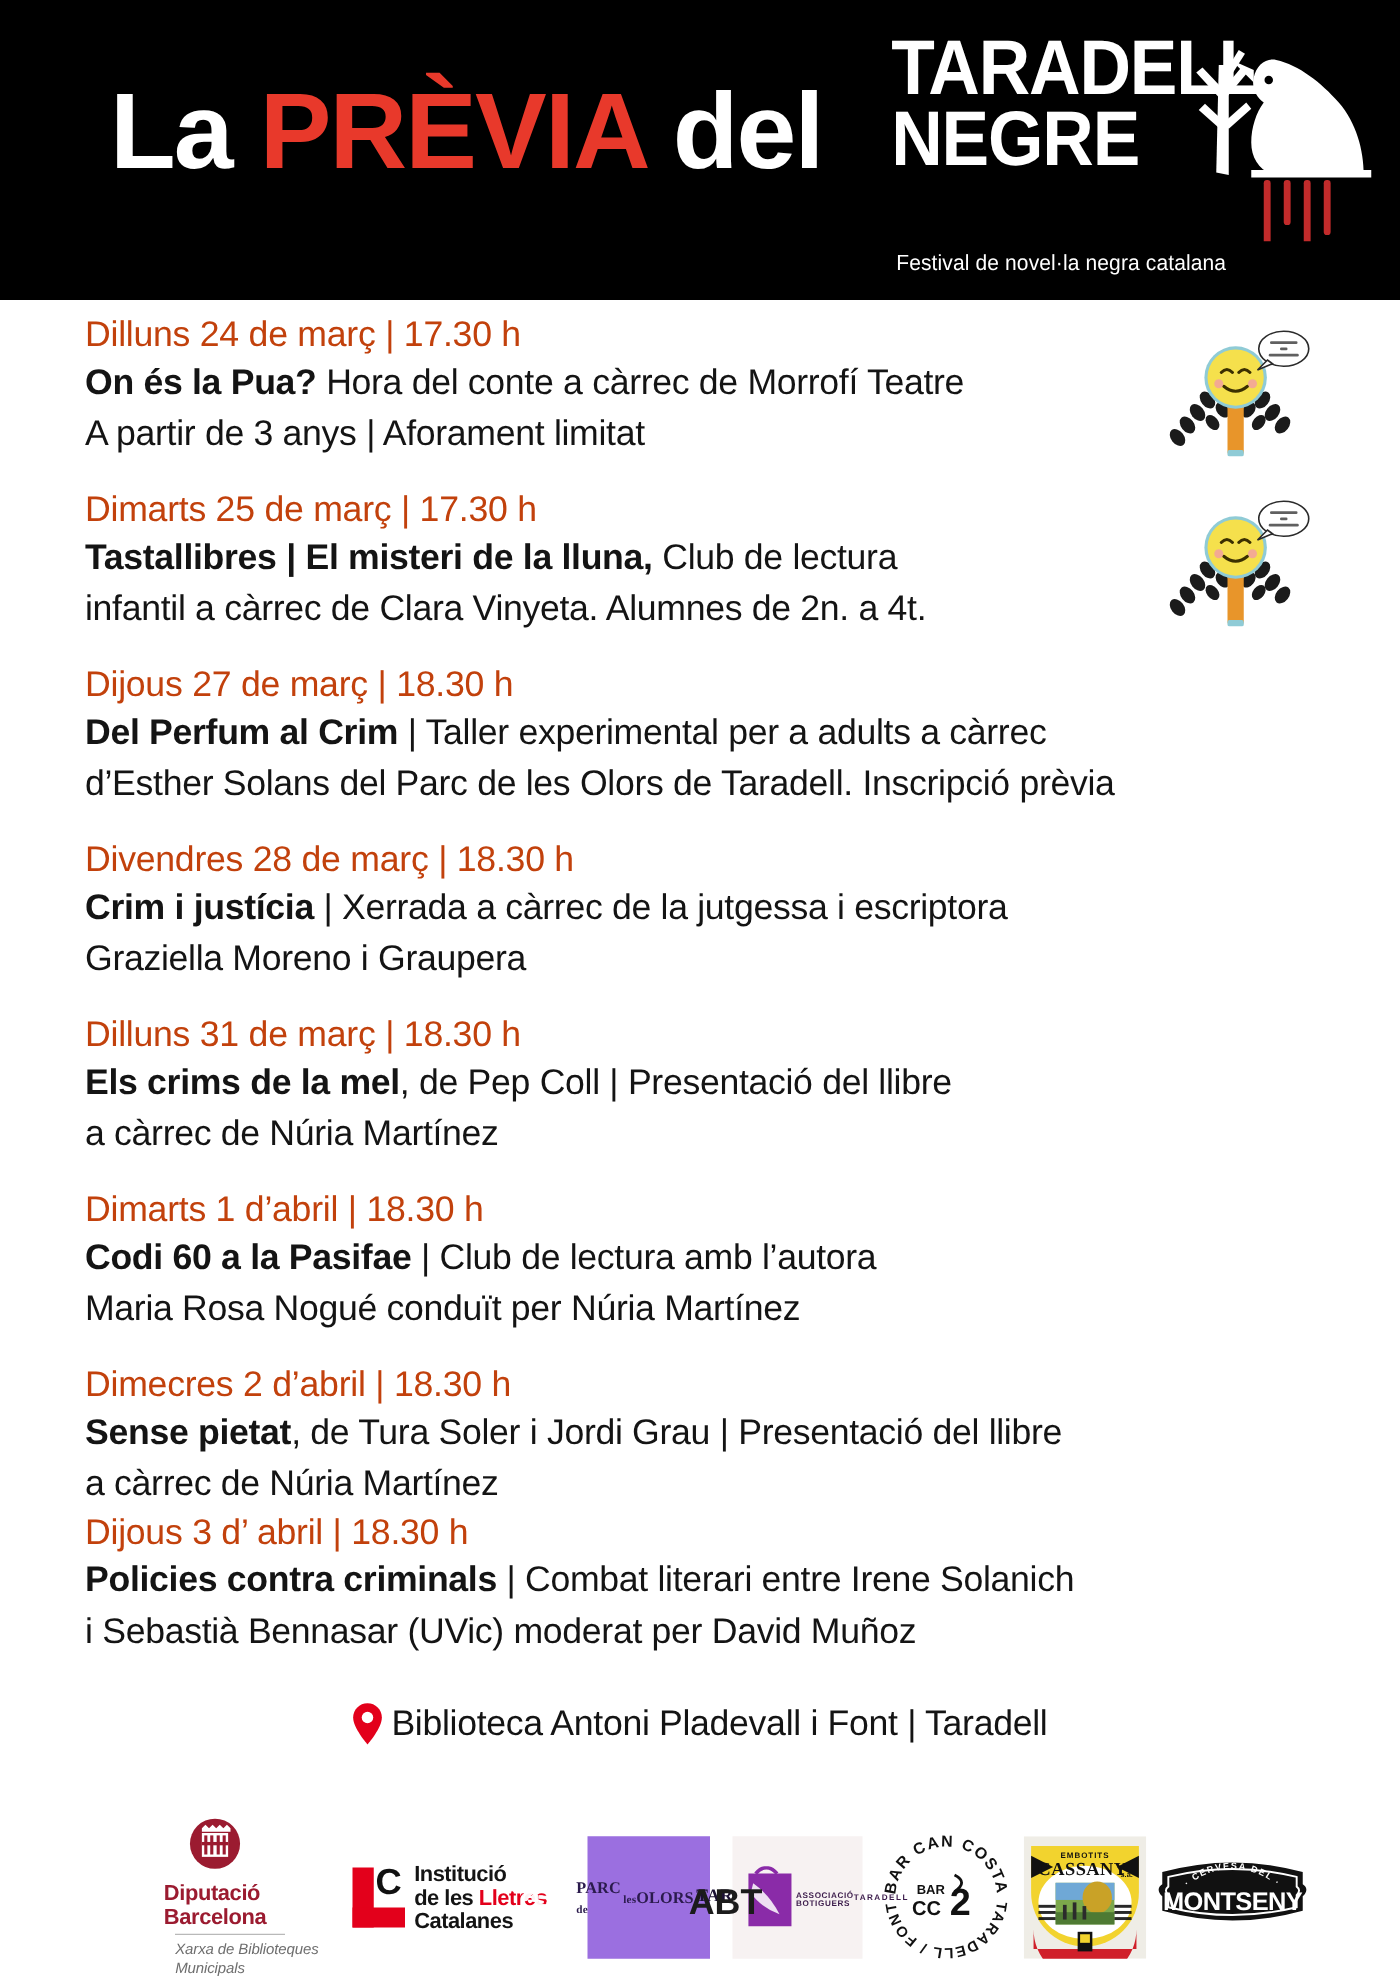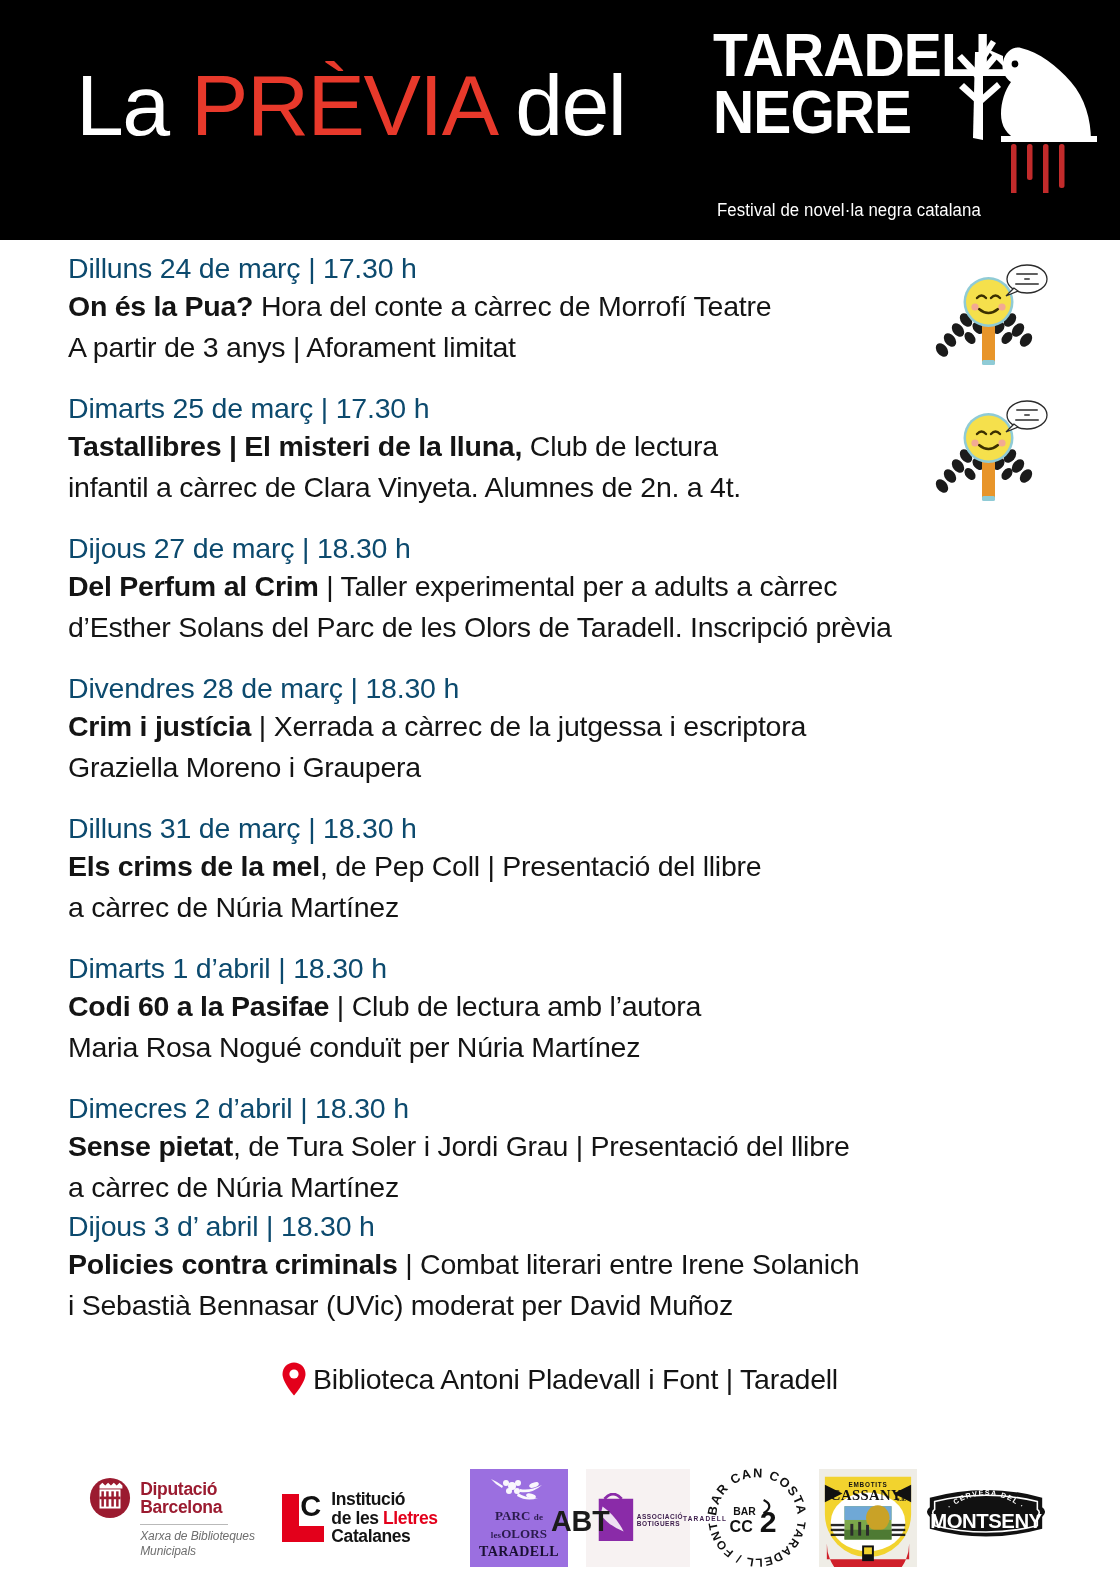--- a/index.html
+++ b/index.html
@@ -22,24 +22,24 @@
     position: absolute;
     left: 0;
     top: 0;
     width: 1120px;
     height: 240px;
     background: #000000;
     overflow: hidden;
   }
   .header-title {
     position: absolute;
-    left: 76px;
+    left: 88px;
     top: 62px;
     font-size: 86px;
-    font-weight: 400;
+    font-weight: 700;
     letter-spacing: -1.5px;
     line-height: 1;
     white-space: nowrap;
   }
   .title-white { color: #ffffff; }
   .title-red   { color: #E8392B; }
 
   
   .fest-logo {
     position: absolute;
@@ -89,21 +89,21 @@
     position: absolute;
     left: 0;
     top: 240px;
     width: 1120px;
   }
   .event {
     position: relative;
     padding: 0 0 0 68px;
   }
   .event-date {
-    color: #0c4a6e;
+    color: #c2410c;
     font-size: 28.5px;
     font-weight: 400;
     line-height: 1.28;
     letter-spacing: -0.2px;
     white-space: nowrap;
   }
   .event-desc {
     color: #141414;
     font-size: 28.5px;
     font-weight: 400;
@@ -153,21 +153,21 @@
   }
   .sponsor {
     display: flex;
     align-items: center;
     justify-content: center;
     height: 118px;
   }
 
   
   .dip { width: 176px; padding-left: 16px; }
-  .dip-row { display: flex; align-items: center; gap: 9px; }
+  .dip-row { display: flex; align-items: center; gap: 9px; flex-direction: column; }
   .dip-txt { line-height: 1.05; }
   .dip-t1 { color: #9B1B30; font-size: 17.5px; font-weight: 700; letter-spacing: -0.3px; }
   .dip-rule { width: 88px; height: 1.2px; background: #b9b9b9; margin: 5px 0 4px 0; }
   .dip-sub { color: #6e6e6e; font-size: 12px; font-style: italic; line-height: 1.22; letter-spacing: -0.1px; }
 
   
   .ilc { width: 200px; }
   .ilc-row { display: flex; align-items: center; gap: 7px; }
   .ilc-L { position: relative; width: 42px; height: 48px; }
   .ilc-L::before {
@@ -181,21 +181,21 @@
   .ilc-c {
     position: absolute; left: 18px; top: -2px;
     font-size: 29px; font-weight: 700; color: #111; line-height: 1;
   }
   .ilc-txt { line-height: 1.06; font-size: 17.5px; font-weight: 700; letter-spacing: -0.4px; color: #141414; }
   .ilc-txt .r { color: #E3001B; }
 
   
   .olors {
     width: 98px; height: 98px; background: #9B6FE0;
-    display: flex; flex-direction: column;
+    display: flex; flex-direction: row;
     align-items: center; justify-content: center; gap: 2px;
   }
   .olors-flower { width: 58px; height: 30px; }
   .olors-t1 { color: #2b1b4d; font-size: 13px; font-weight: 700; letter-spacing: 0.1px; font-family: "Liberation Serif", serif; }
   .olors-t1 .sm { font-size: 9px; }
   .olors-t2 { color: #1a1033; font-size: 14px; font-weight: 700; letter-spacing: 0.4px; font-family: "Liberation Serif", serif; }
 
   
   .ajt { width: 138px; text-align: center; }
   .ajt-txt { font-size: 15.5px; font-weight: 700; line-height: 1.14; color: #111; margin-top: 4px; letter-spacing: -0.2px; }

